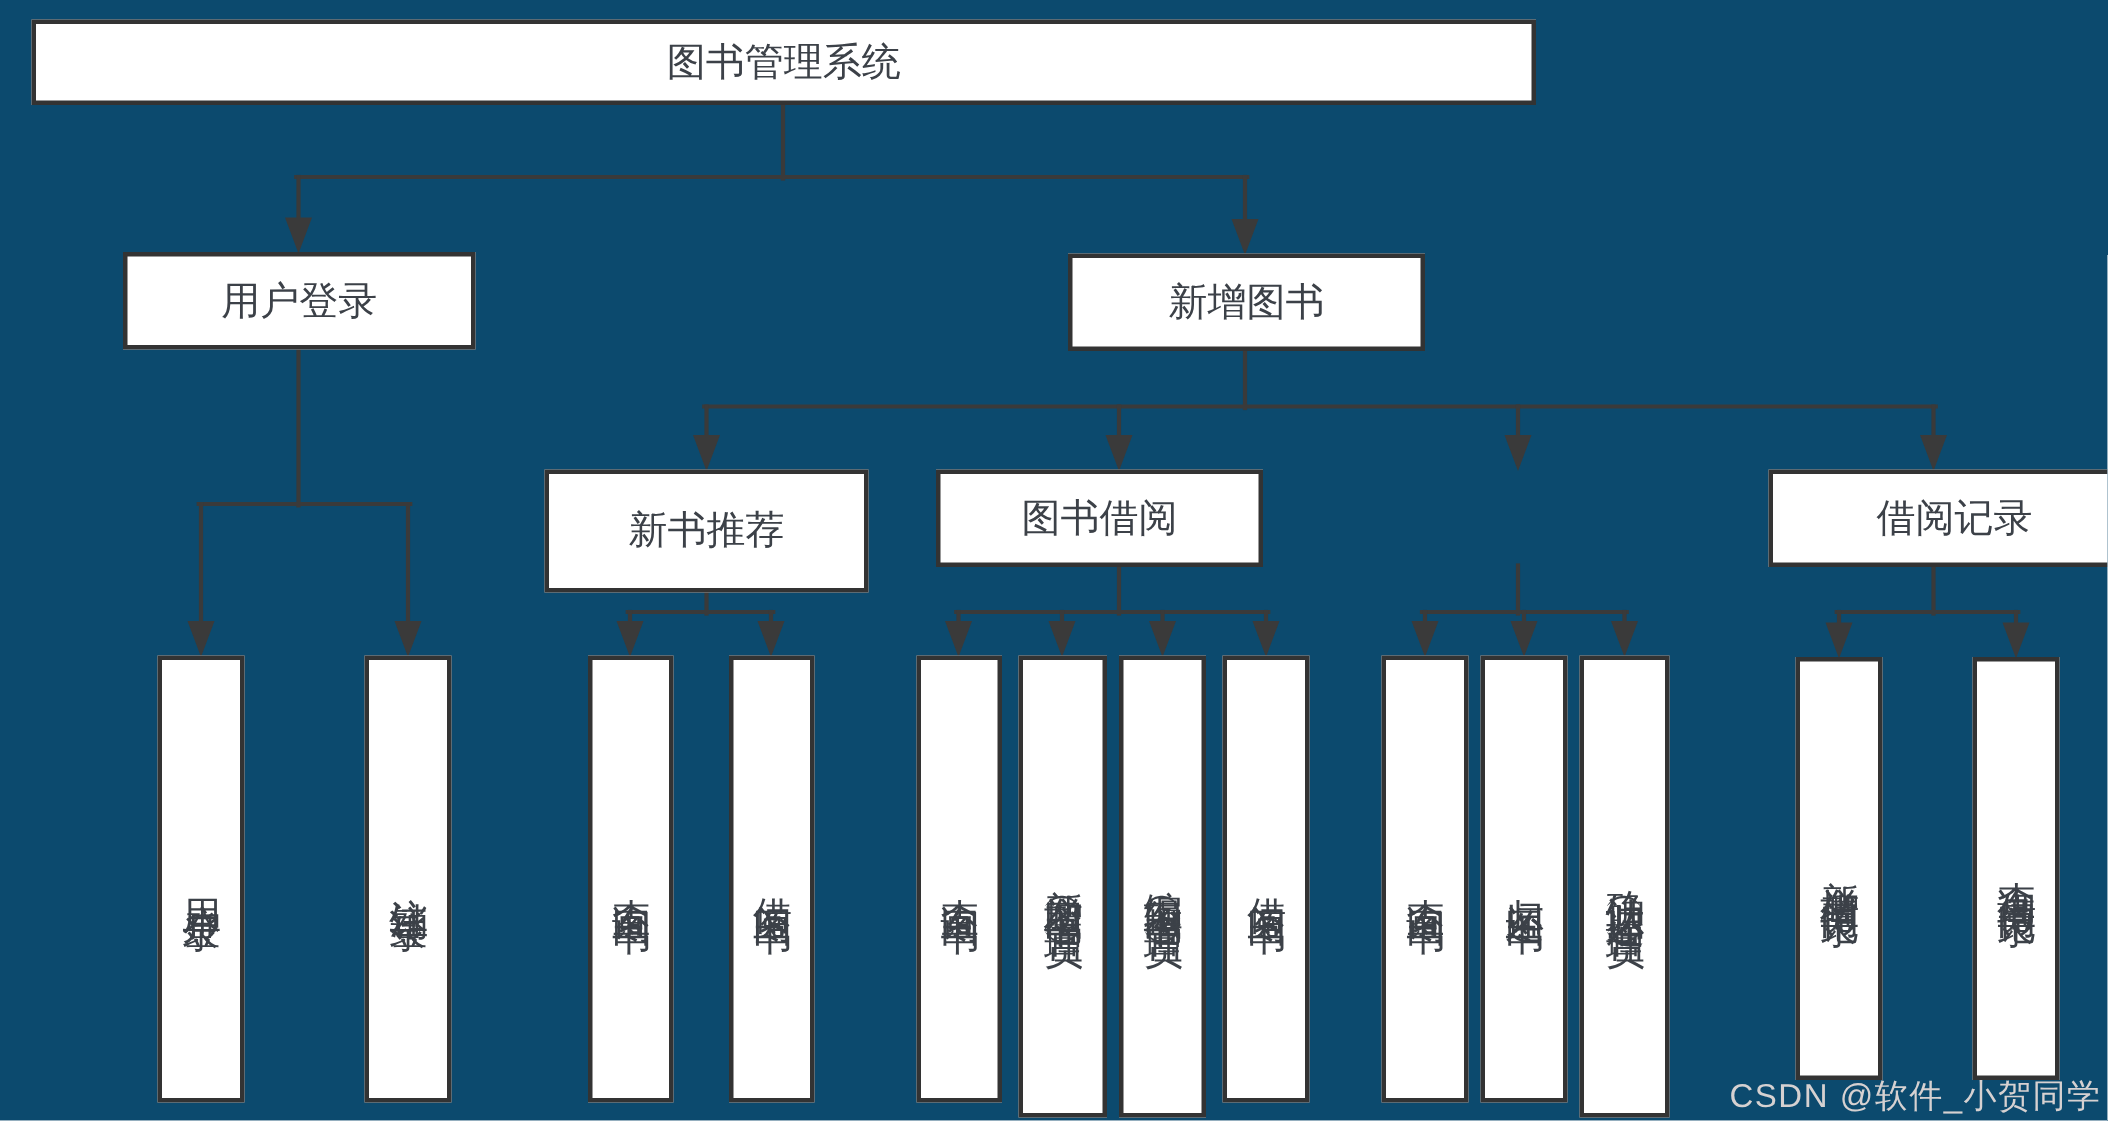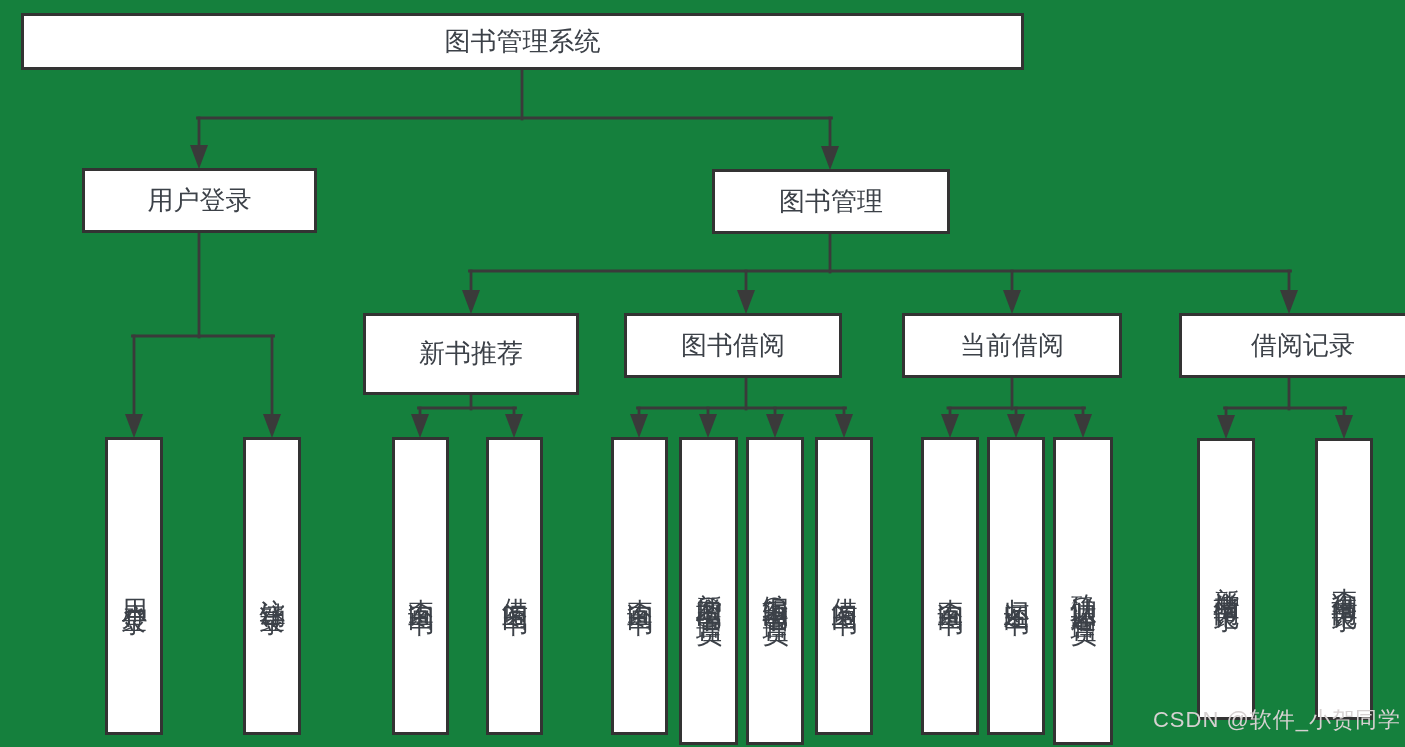--- a/index.html
+++ b/index.html
@@ -1,30 +1,30 @@
 <!DOCTYPE html>
 <html><head>
 <meta charset="utf-8">
 <style>
   html,body{margin:0;padding:0;background:#ffffff;}
   .stage{
-    position:relative;width:1405px;height:747px;background:#15803d;
+    position:relative;width:1405px;height:747px;background:#0c4a6e;
     font-family:"Liberation Sans",sans-serif;overflow:hidden;
   }
   .connectors{position:absolute;left:0;top:0;width:1405px;height:747px;}
   .box{
     position:absolute;box-sizing:border-box;background:#ffffff;
     border:3px solid #333333;display:flex;align-items:center;justify-content:center;
     color:#3c4148;font-size:26px;line-height:1.15;white-space:nowrap;z-index:2;
   }
   .box.vert span{
     writing-mode:vertical-rl;text-orientation:mixed;letter-spacing:4px;
   }
   .watermark{
-    position:absolute;right:4px;bottom:12px;z-index:5;
+    position:absolute;right:4px;bottom:1px;z-index:5;
     font-size:22px;color:#d6d1d1;letter-spacing:1px;
   }
 </style>
 </head>
 <body>
 
 <div class="stage">
 
   <svg class="connectors" viewBox="0 0 1405 747" xmlns="http://www.w3.org/2000/svg">
       <line x1="522" y1="68" x2="522" y2="119" stroke="#3a3a3a" stroke-width="2.8" stroke-linecap="square"></line>
@@ -82,31 +82,28 @@
     </svg>
 
   <div class="box" style="left:21px;top:13px;width:1003px;height:57px">
     <span>图书管理系统</span>
   </div>
 
   <div class="box" style="left:82px;top:168px;width:235px;height:65px">
     <span>用户登录</span>
   </div>
   <div class="box" style="left:712px;top:169px;width:238px;height:65px">
-    <span>图书管理</span>
+    <span>新增图书</span>
   </div>
 
   <div class="box" style="left:363px;top:313px;width:216px;height:82px">
     <span>新书推荐</span>
   </div>
   <div class="box" style="left:624px;top:313px;width:218px;height:65px">
     <span>图书借阅</span>
-  </div>
-  <div class="box" style="left:902px;top:313px;width:220px;height:65px">
-    <span>当前借阅</span>
   </div>
   <div class="box" style="left:1179px;top:313px;width:248px;height:65px">
     <span>借阅记录</span>
   </div>
 
   <div class="box vert" style="left:105px;top:437px;width:58px;height:298px">
     <span>用户登录</span>
   </div>
   <div class="box vert" style="left:243px;top:437px;width:58px;height:298px">
     <span>注销登录</span>

